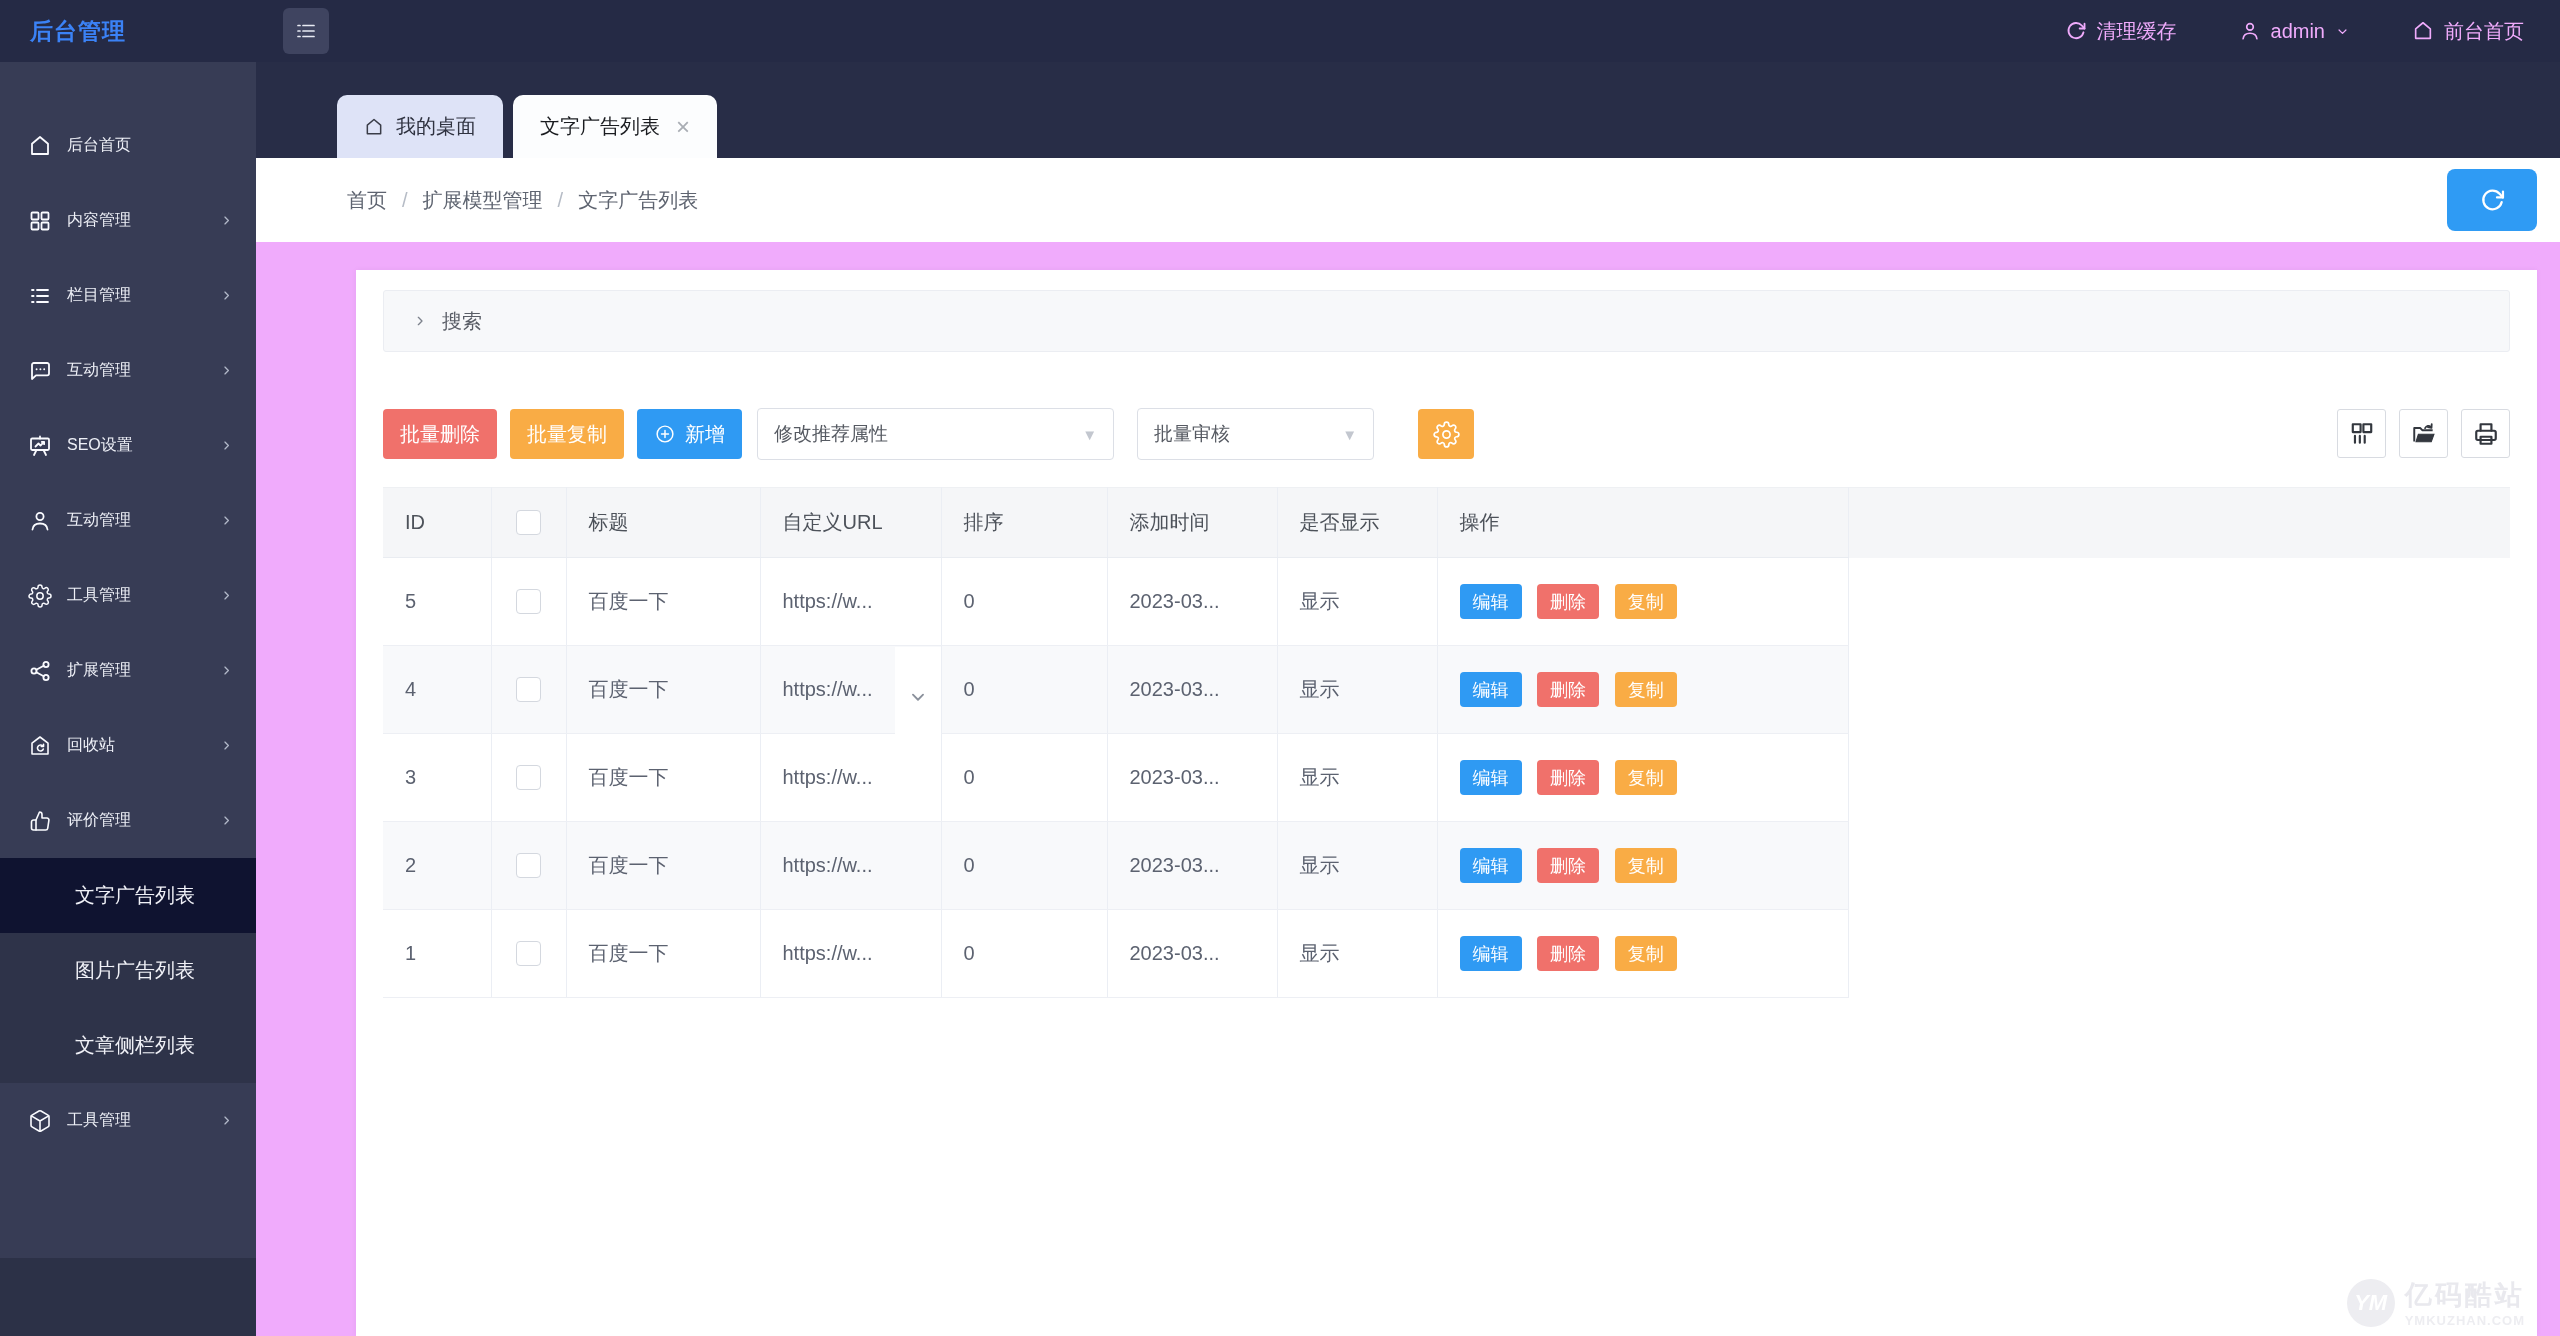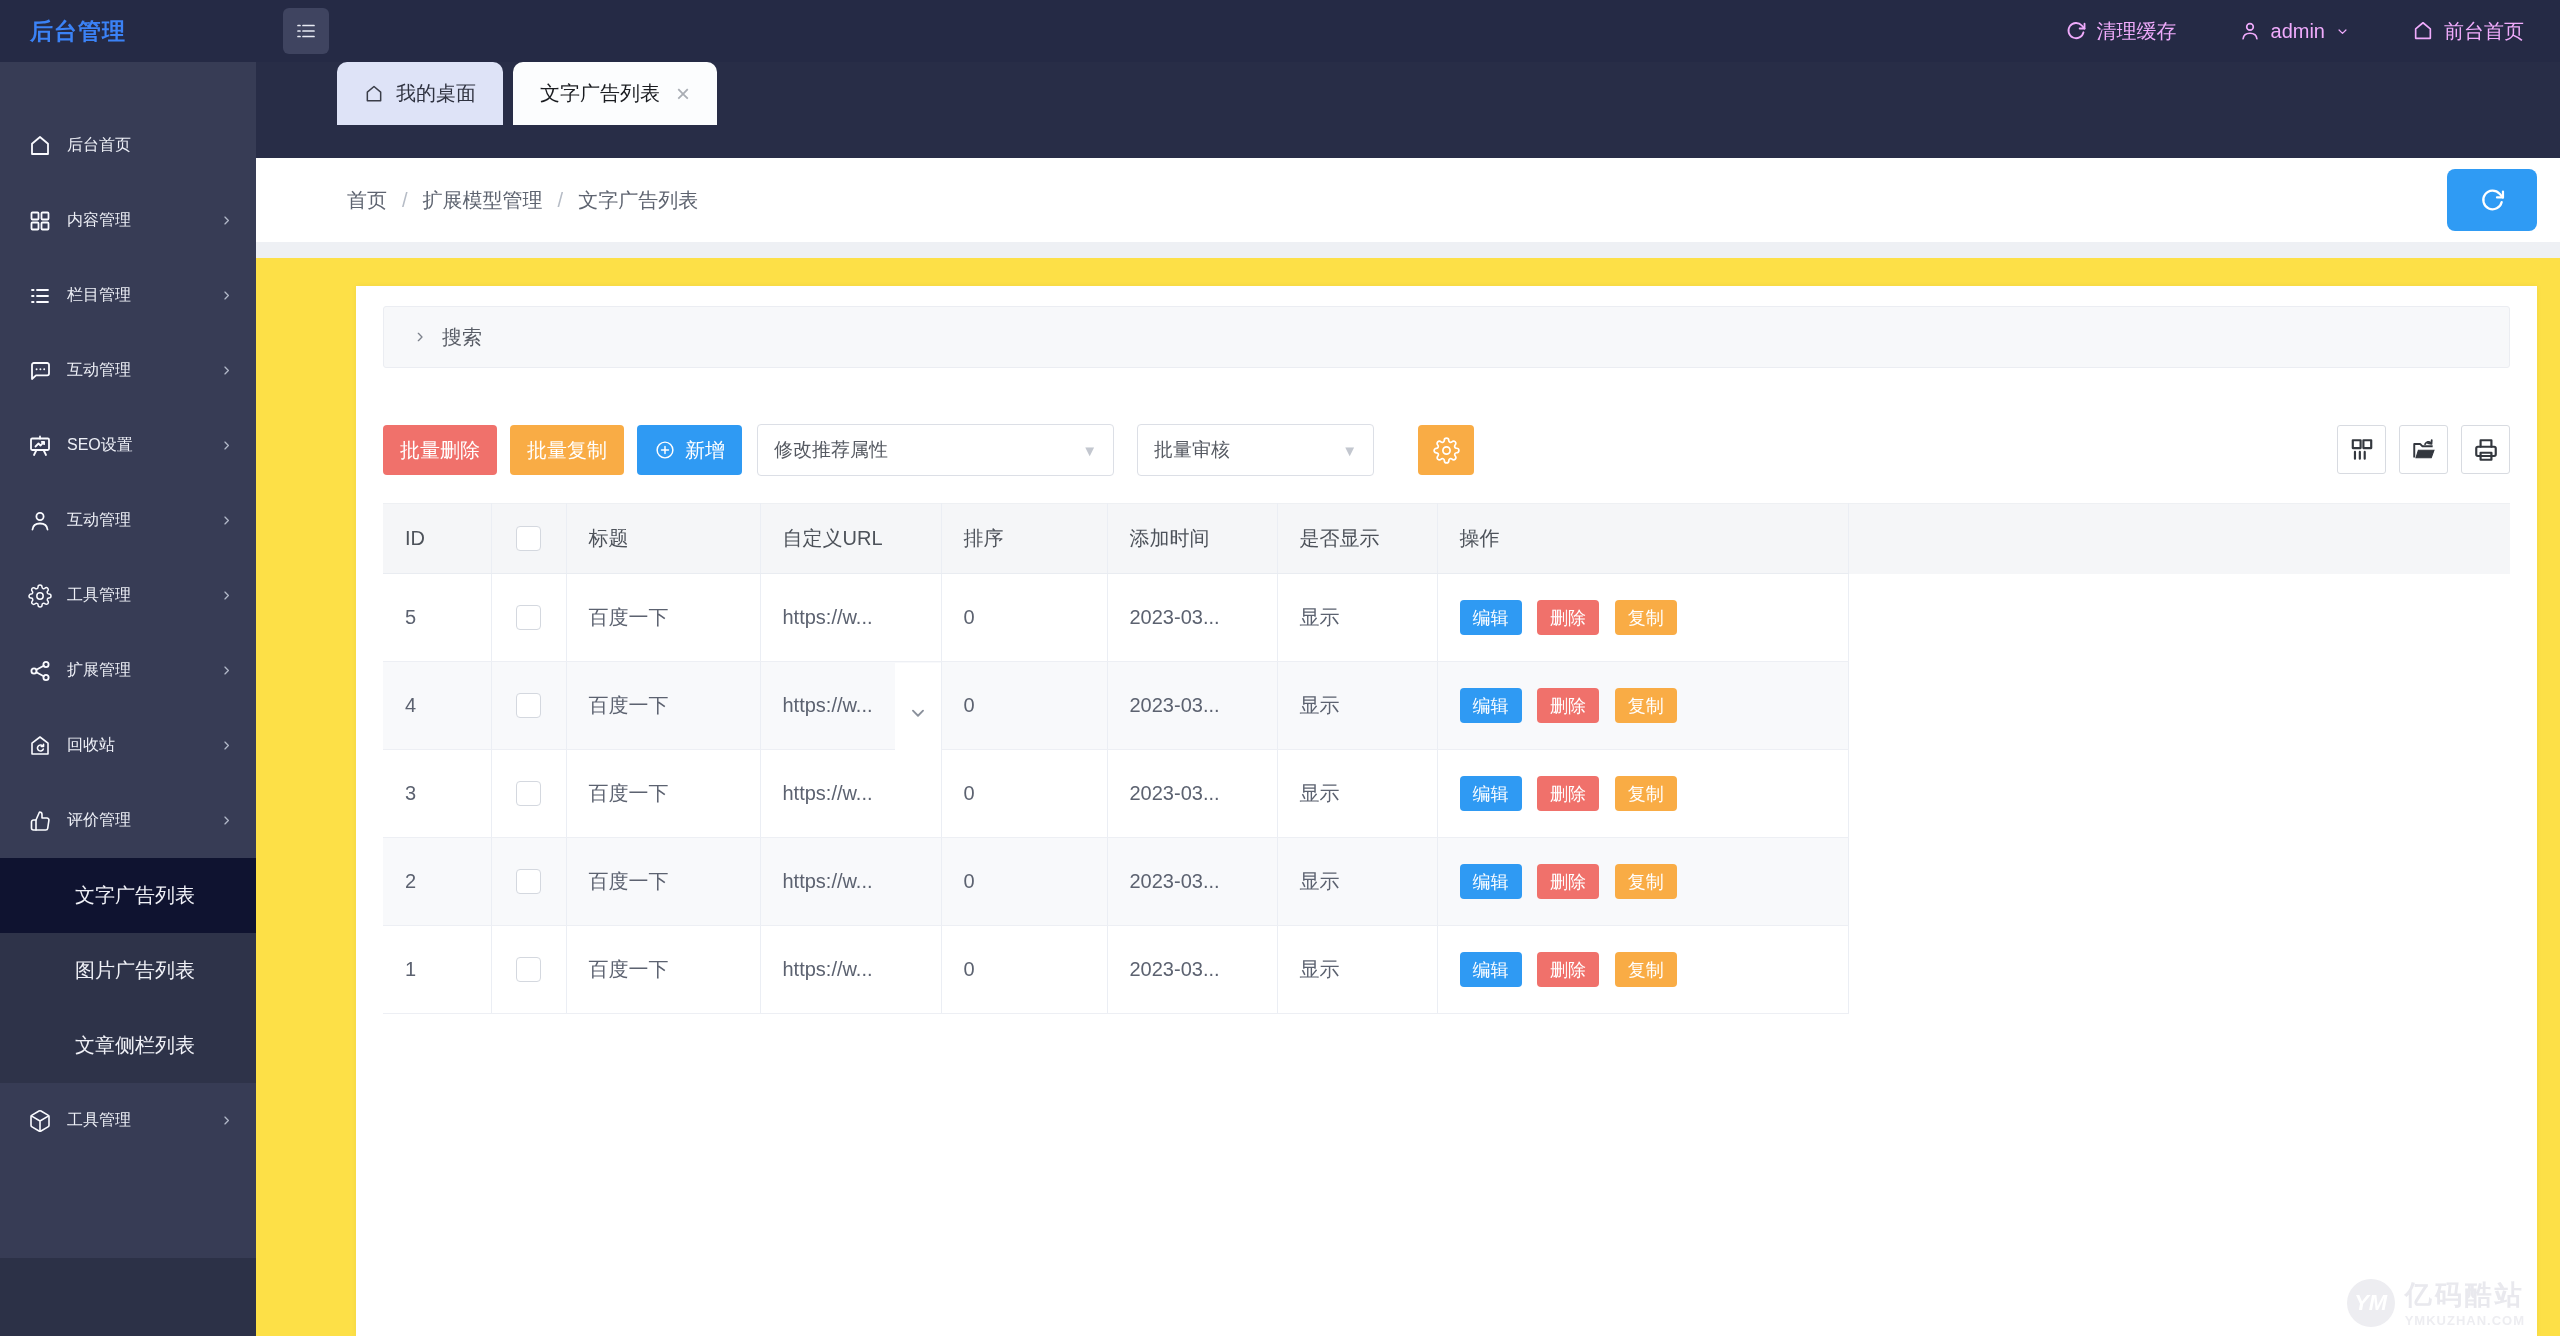--- a/index.html
+++ b/index.html
@@ -32,37 +32,37 @@
   .mi-label { flex:1; }
   .mi-chevron { width:15px; height:15px; color:#b3b9c9; }
   .submenu { background:#2e3349; }
   .submenu-item { height:75px; display:flex; align-items:center; padding-left:75px;
                   font-size:20px; color:#f0f1f7; cursor:pointer; }
   .submenu-item.active { background:#0f1330; }
   .sidebar-footer { position:absolute; left:0; bottom:0; width:100%; height:78px; background:#2c3147; }
 
   
   .main { position:absolute; left:256px; top:62px; right:0; bottom:0; }
-  .tabbar { height:96px; background:#282d47; display:flex; align-items:flex-start; padding-left:81px; gap:10px; }
+  .tabbar { height:96px; background:#282d47; display:flex; align-items:flex-end; padding-left:81px; gap:10px; }
   .tab { height:63px; border-radius:10px 10px 0 0; display:flex; align-items:center; font-size:20px;
          padding:0 27px; cursor:pointer; }
   .tab.active-desktop { background:#dee3f7; color:#2f3240; gap:12px; }
   .tab.current { background:#fcfdfe; color:#1a1c20; gap:16px; }
   .tab .ic { width:20px; height:20px; color:#3a3d48; }
   .tab-close { color:#a9adb4; font-size:24px; line-height:1; cursor:pointer; }
 
   .crumbbar { position:relative; height:84px; background:#ffffff; display:flex; align-items:center;
               padding-left:91px; font-size:20px; color:#5e6470; }
   .crumb { cursor:pointer; }
   .crumb-sep { margin:0 15px; color:#b6bcc6; }
   .refresh-btn { position:absolute; right:23px; top:11px; width:90px; height:62px; background:#2f9bf4;
               border:none; border-radius:8px; color:#fff; display:flex; align-items:center; justify-content:center; cursor:pointer; }
   .refresh-btn .ic { width:27px; height:27px; }
 
-  .page { position:absolute; left:0; top:180px; right:0; bottom:0; background:#fde047;margin-top:16px; }
+  .page { position:absolute; left:0; top:180px; right:0; bottom:0; background:#f0abfc; }
   .card { position:absolute; left:100px; right:23px; top:28px; bottom:0; background:#fff;
           box-shadow:0 0 6px rgba(20,30,60,.05); }
   .card-inner { position:relative; height:100%; padding:20px 27px; }
 
   .search-strip { height:62px; background:#f7f8fa; border:1px solid #ebedf2; border-radius:3px;
           display:flex; align-items:center; padding-left:28px; gap:14px; font-size:20px; color:#595d66; cursor:pointer; }
   .search-strip .ic { width:16px; height:16px; color:#7d828c; }
 
   .toolbar { margin-top:56px; height:52px; display:flex; align-items:center; position:relative; }
   .btn { height:50px; border:none; border-radius:4px; color:#fff; font-size:20px; padding:0 17px;

